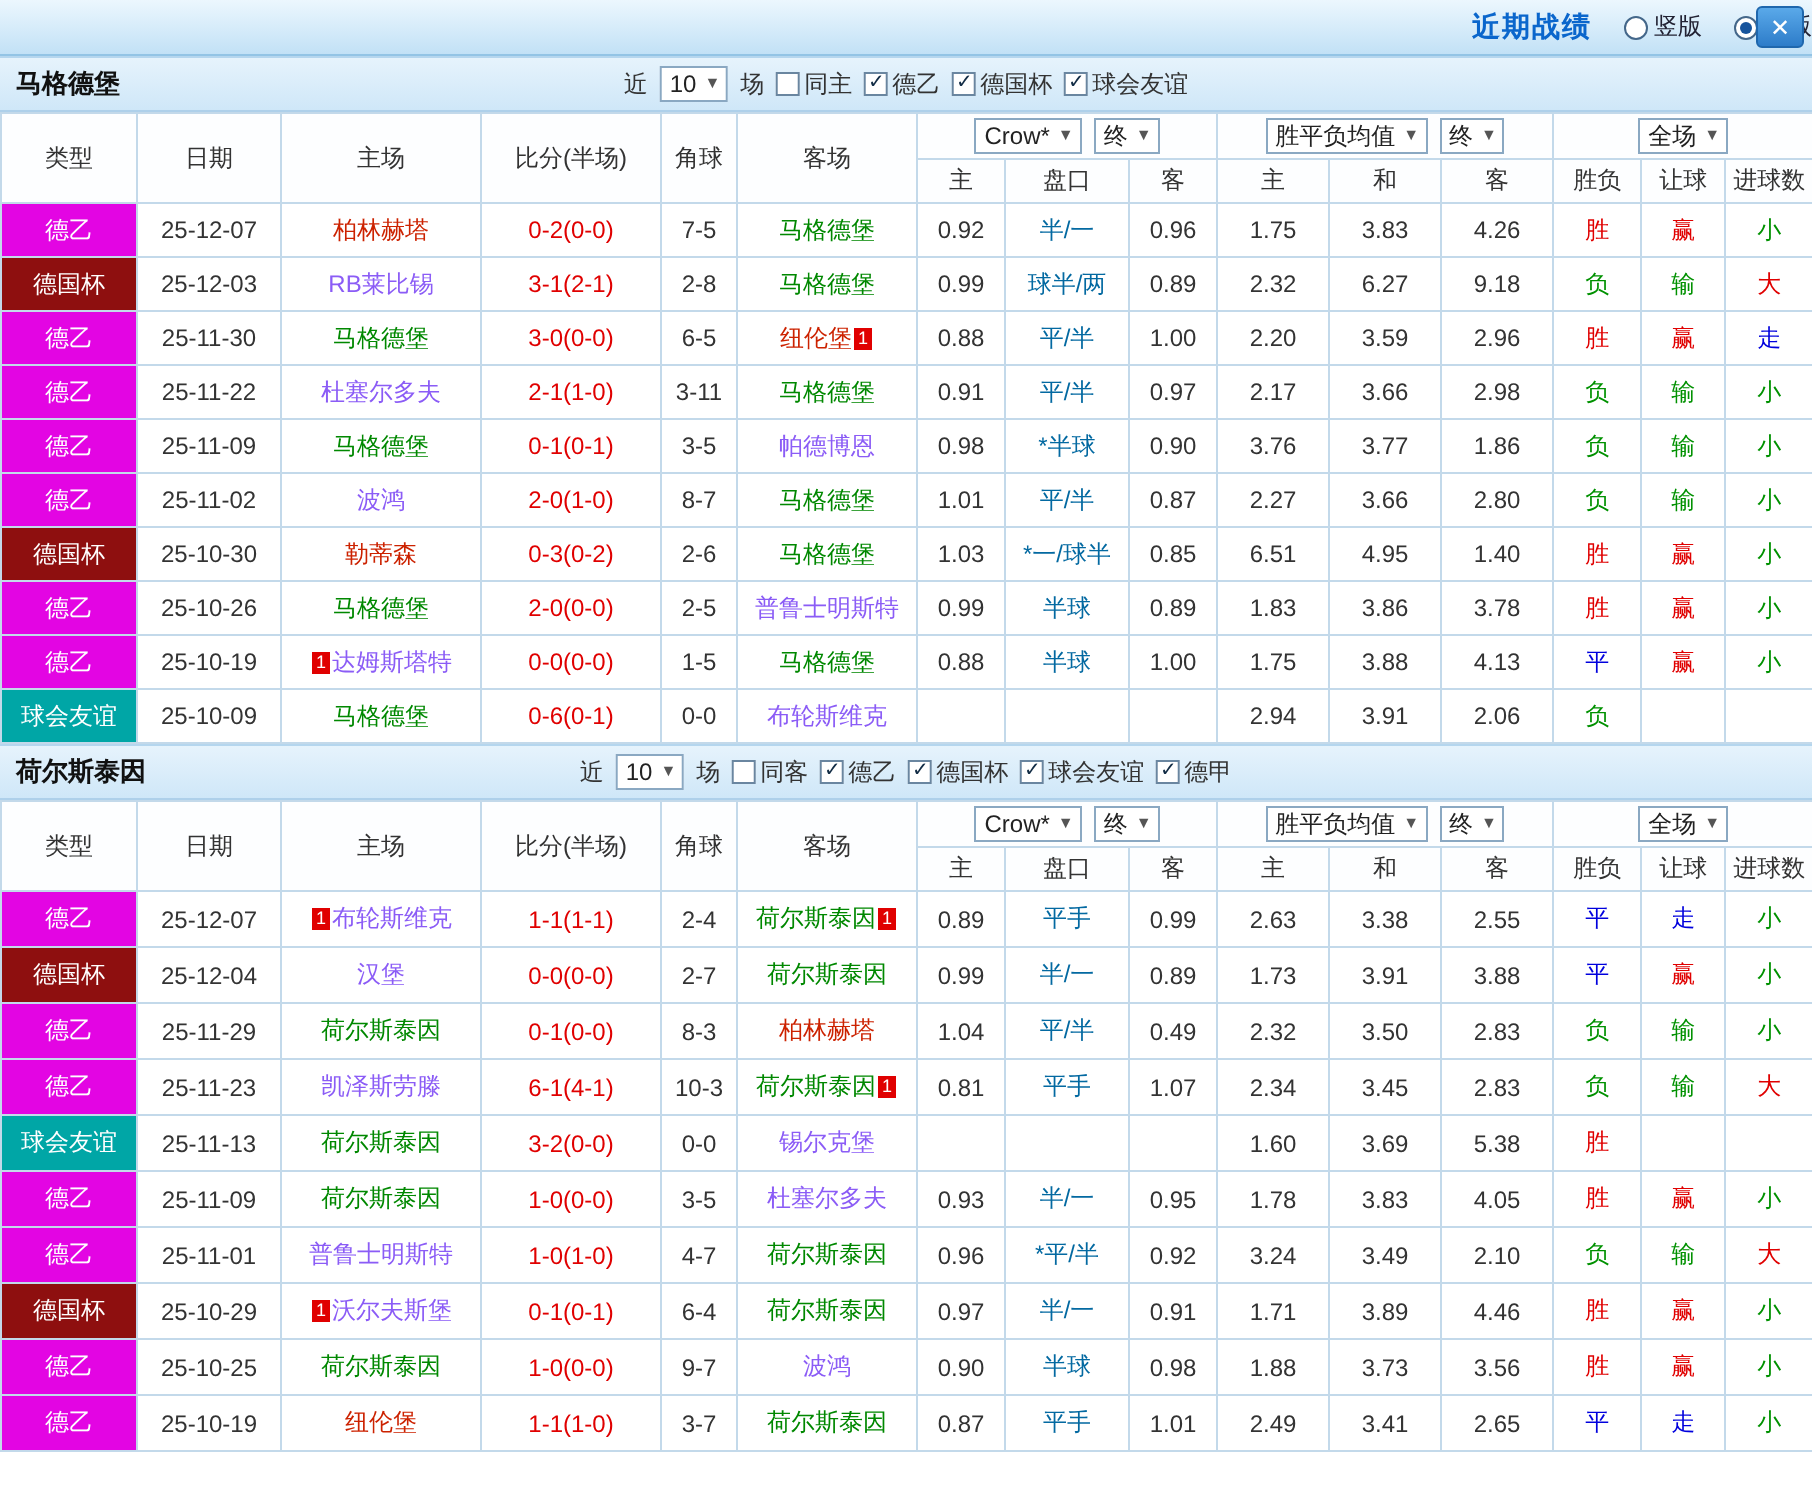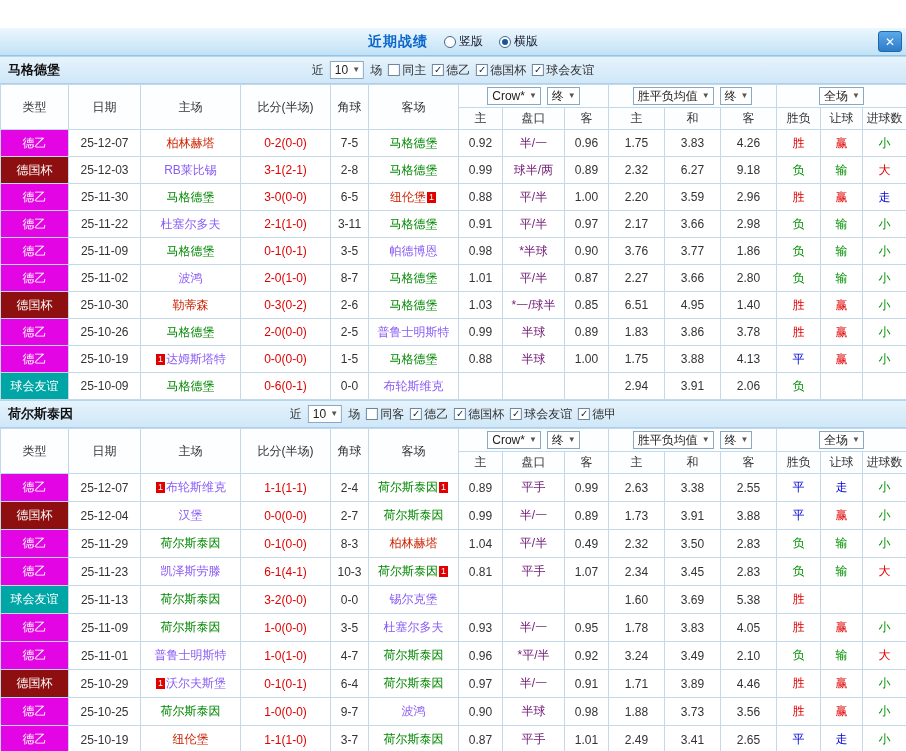--- a/index.html
+++ b/index.html
@@ -6,21 +6,21 @@
   html,body{margin:0;padding:0;}
   body{
     width:906px;height:751px;overflow:hidden;background:#fff;
     font-family:"Liberation Sans","DejaVu Sans",sans-serif;
     font-size:12px;color:#333;
   }
   
   .titlebar{
     height:28px;background:linear-gradient(#ecf7fe,#c2e1f6);
     border-bottom:1px solid #93c4e5;position:relative;
-    display:flex;align-items:center;justify-content:center;margin-top:28px;
+    display:flex;align-items:center;justify-content:flex-end;
   }
   .titlegroup{display:flex;align-items:center;gap:16px;}
   .title{color:#0a66cc;font-weight:bold;font-size:14px;letter-spacing:1px;}
   .radio{display:inline-flex;align-items:center;gap:3px;cursor:pointer;color:#223;}
   .rb{width:12px;height:12px;border-radius:50%;border:1px solid #44678a;background:#fff;
       display:inline-flex;align-items:center;justify-content:center;}
   .rb.sel::after{content:"";width:6px;height:6px;border-radius:50%;background:#17549c;}
   .close{
     position:absolute;right:4px;top:3px;width:24px;height:21px;
     background:linear-gradient(#5aa9e9,#2d7cc9);border-radius:3px;border:1px solid #1f67ad;
@@ -50,21 +50,21 @@
   table{border-collapse:collapse;table-layout:fixed;width:906px;}
   th,td{border:1px solid #c3d9ea;text-align:center;padding:0 1px;white-space:nowrap;overflow:hidden;font-weight:normal;}
   thead th{background:#fdfeff;color:#333;}
   tr.ha th{height:23px;}
   tr.hb th{height:22px;}
   tbody td{height:27px;}
   table.s2 tbody td{height:28px;}
   .ddcell .select{margin:0 3px;}
   .typecell{color:#fff;}
   .score{color:#e00000;}
-  .handicap{color:#701a75;}
+  .handicap{color:#0369a1;}
   .tn{cursor:pointer;}
   .tn.c-green{color:#008800;}
   .tn.c-red{color:#cc2200;}
   .tn.c-black{color:#8b5cf6;}
   .rc{display:inline-block;background:#e00000;color:#fff;font-size:9px;line-height:11px;
       width:9px;height:11px;margin:0 1px;vertical-align:1px;text-align:center;}
   
   .summary{height:26px;display:flex;align-items:center;justify-content:center;gap:10px;
     font-weight:bold;background:#fff;}
   .sum-red{color:#e00000;}

